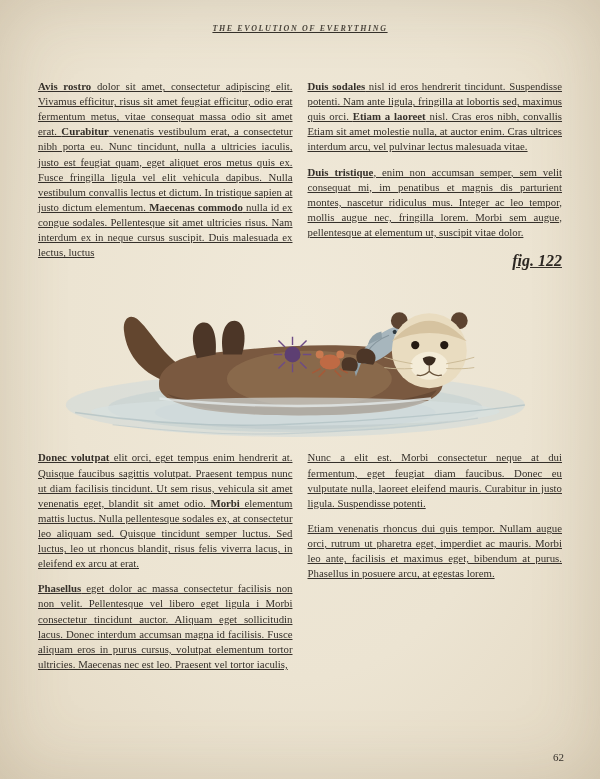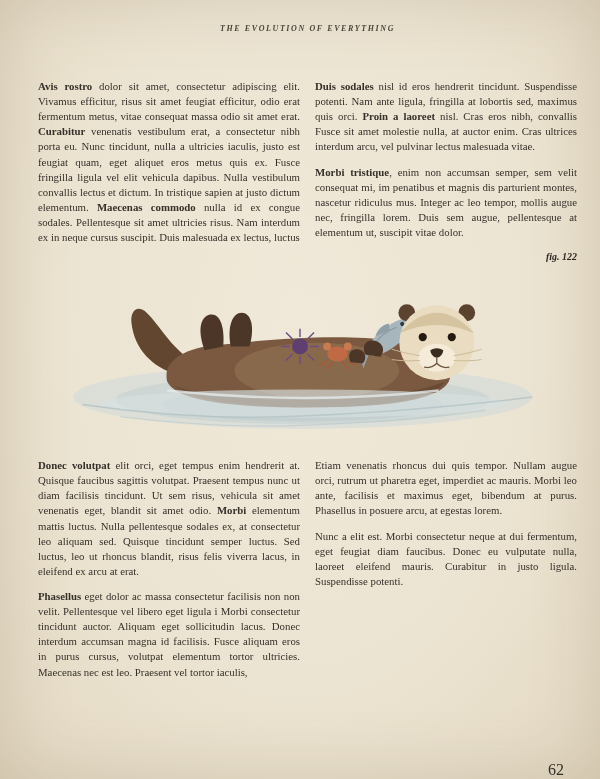--- a/index.html
+++ b/index.html
@@ -6,38 +6,39 @@
     --background:#ece4d2;
     --text:#35302a;
   }
   html,body{margin:0;padding:0;}
   body{background:#d8cdb6;}
   .page{
     width:600px;height:779px;
     margin:0 auto;
     position:relative;
     box-sizing:border-box;
-    padding:24px 23px 0 38px;
+    padding:24px 38px 0 38px;
     background:radial-gradient(ellipse at 50% 42%, #f0e9d9 0%, var(--background) 55%, #e3d8c2 100%);
     box-shadow: inset 0 0 70px rgba(120,100,70,.20);
     color:var(--text);
     font-family:"Liberation Serif","DejaVu Serif",serif;
     overflow:hidden;
+    text-decoration:underline;
   }
   .running-head{
     text-align:center;
     font-style:italic;
     font-weight:bold;
     font-size:8px;
     letter-spacing:1.6px;
     color:#4b453c;
   }
   .cols{display:flex;gap:15px;}
   .cols-top{margin-top:46px;}
-  .cols-bottom{margin-top:16px;}
+  .cols-bottom{}
   .col{
     flex:1;
     text-align:justify;
     font-size:10.8px;
     line-height:1.4;
     color:var(--text);
   }
   .col p{margin:0 0 10px 0;}
   .col b{font-weight:bold;}
   .figure-head{margin-top:10px;text-align:right;}
@@ -45,55 +46,55 @@
     font-style:italic;
     font-weight:bold;
     font-size:20px;
     color:#2c2archive722;
     color:#2c2722;
     letter-spacing:.3px;
   }
   .figure-fig{
     font-style:italic;
     font-weight:bold;
-    font-size:10px;
+    font-size:16px;
     margin-top:3px;
     color:#2c2722;
   }
   .illustration{
     margin:0 -6px;
     height:178px;
   }
   .illustration svg{width:100%;height:100%;display:block;}
   .page-number{
     position:absolute;
     right:36px;
-    bottom:0;
-    font-size:16px;
+    bottom:16px;
+    font-size:11px;
     color:#35302a;
     margin-top:22px;
   }
 </style>
 </head>
 <body>
 
 <div class="page">
 
   <div class="running-head">THE EVOLUTION OF EVERYTHING</div>
 
   <div class="cols cols-top">
     <div class="col">
       <div>
           <p><b>Avis rostro</b><span> dolor sit amet, consectetur adipiscing elit. Vivamus efficitur, risus sit amet feugiat efficitur, odio erat fermentum metus, vitae consequat massa odio sit amet erat. </span><b>Curabitur</b><span> venenatis vestibulum erat, a consectetur nibh porta eu. Nunc tincidunt, nulla a ultricies iaculis, justo est feugiat quam, eget aliquet eros metus quis ex. Fusce fringilla ligula vel elit vehicula dapibus. Nulla vestibulum convallis lectus et dictum. In tristique sapien at justo dictum elementum. </span><b>Maecenas commodo</b><span> nulla id ex congue sodales. Pellentesque sit amet ultricies risus. Nam interdum ex in neque cursus suscipit. Duis malesuada ex lectus, luctus</span></p>
         </div>
     </div>
     <div class="col">
       <div>
-          <p><b>Duis sodales</b><span> nisl id eros hendrerit tincidunt. Suspendisse potenti. Nam ante ligula, fringilla at lobortis sed, maximus quis orci. </span><b>Proin a laoreet</b><span> nisl. Cras eros nibh, convallis Fusce sit amet molestie nulla, at auctor enim. Cras ultrices interdum arcu, vel pulvinar lectus malesuada vitae.</span></p>
-          <p><b>Morbi tristique</b><span>, enim non accumsan semper, sem velit consequat mi, im penatibus et magnis dis parturient montes, nascetur ridiculus mus. Integer ac leo tempor, mollis augue nec, fringilla lorem. Duis sem augue, pellentesque at elementum ut, suscipit vitae dolor.</span></p>
+          <p><b>Duis sodales</b><span> nisl id eros hendrerit tincidunt. Suspendisse potenti. Nam ante ligula, fringilla at lobortis sed, maximus quis orci. </span><b>Etiam a laoreet</b><span> nisl. Cras eros nibh, convallis Etiam sit amet molestie nulla, at auctor enim. Cras ultrices interdum arcu, vel pulvinar lectus malesuada vitae.</span></p>
+          <p><b>Duis tristique</b><span>, enim non accumsan semper, sem velit consequat mi, im penatibus et magnis dis parturient montes, nascetur ridiculus mus. Integer ac leo tempor, mollis augue nec, fringilla lorem. Morbi sem augue, pellentesque at elementum ut, suscipit vitae dolor.</span></p>
         </div>
       <div class="figure-head">
         <div class="figure-fig">fig. 122</div>
       </div>
     </div>
   </div>
 
   <div class="illustration">
     <svg viewBox="0 0 520 190" aria-hidden="true">
 
@@ -165,21 +166,21 @@
 
   <div class="cols cols-bottom">
     <div class="col">
       <div>
           <p><b>Donec volutpat</b><span> elit orci, eget tempus enim hendrerit at. Quisque faucibus sagittis volutpat. Praesent tempus nunc ut diam facilisis tincidunt. Ut sem risus, vehicula sit amet venenatis eget, blandit sit amet odio. </span><b>Morbi</b><span> elementum mattis luctus. Nulla pellentesque sodales ex, at consectetur leo aliquam sed. Quisque tincidunt semper luctus. Sed luctus, leo ut rhoncus blandit, risus felis viverra lacus, in eleifend ex arcu at erat.</span></p>
           <p><b>Phasellus</b><span> eget dolor ac massa consectetur facilisis non non velit. Pellentesque vel libero eget ligula i Morbi consectetur tincidunt auctor. Aliquam eget sollicitudin lacus. Donec interdum accumsan magna id facilisis. Fusce aliquam eros in purus cursus, volutpat elementum tortor ultricies. Maecenas nec est leo. Praesent vel tortor iaculis,</span></p>
         </div>
     </div>
     <div class="col">
       <div>
+          <p><span>Nunc a elit est. Morbi consectetur neque at dui fermentum, eget feugiat diam faucibus. Donec eu vulputate nulla, laoreet eleifend mauris. Curabitur in justo ligula. Suspendisse potenti.</span></p>
           <p><span>Etiam venenatis rhoncus dui quis tempor. Nullam augue orci, rutrum ut pharetra eget, imperdiet ac mauris. Morbi leo ante, facilisis et maximus eget, bibendum at purus. Phasellus in posuere arcu, at egestas lorem.</span></p>
-          <p><span>Nunc a elit est. Morbi consectetur neque at dui fermentum, eget feugiat diam faucibus. Donec eu vulputate nulla, laoreet eleifend mauris. Curabitur in justo ligula. Suspendisse potenti.</span></p>
         </div>
     </div>
   </div>
 
   <div class="page-number">62</div>
 
 </div>
 
 </body></html>

